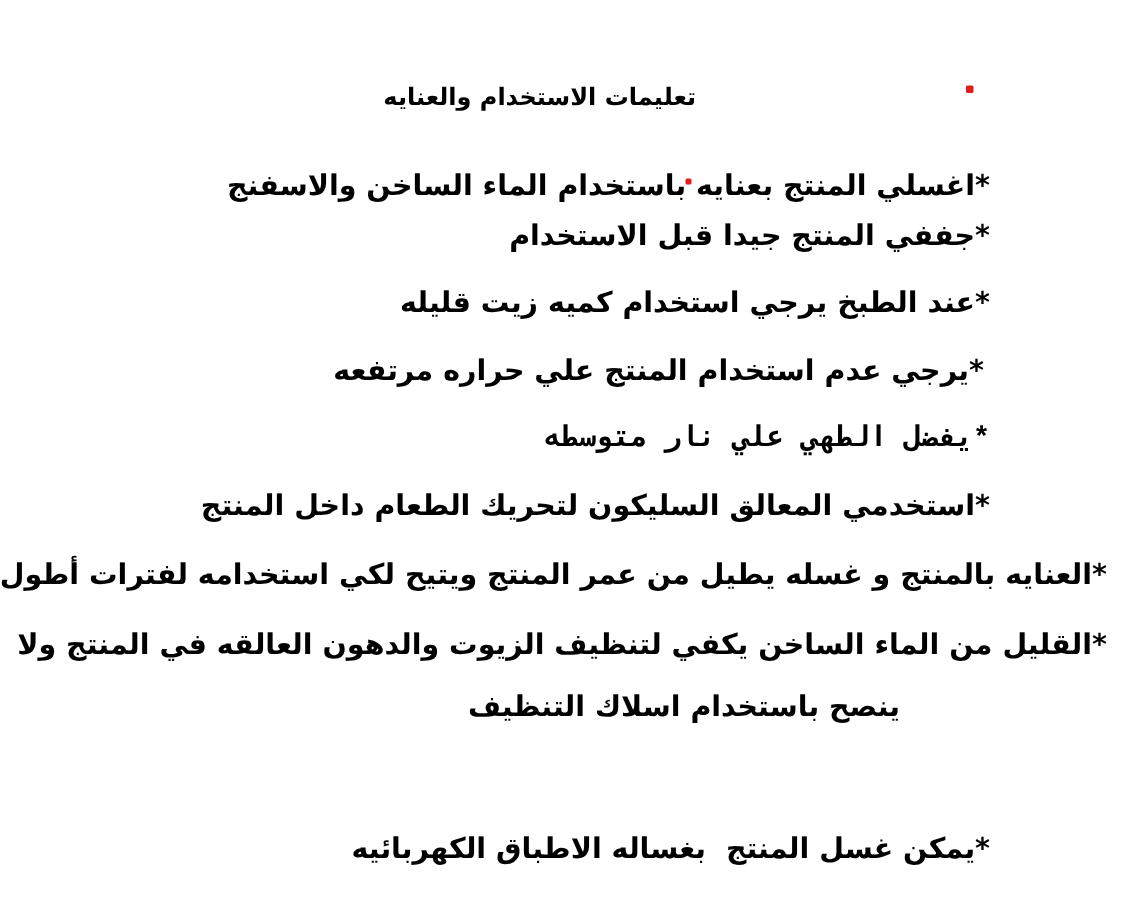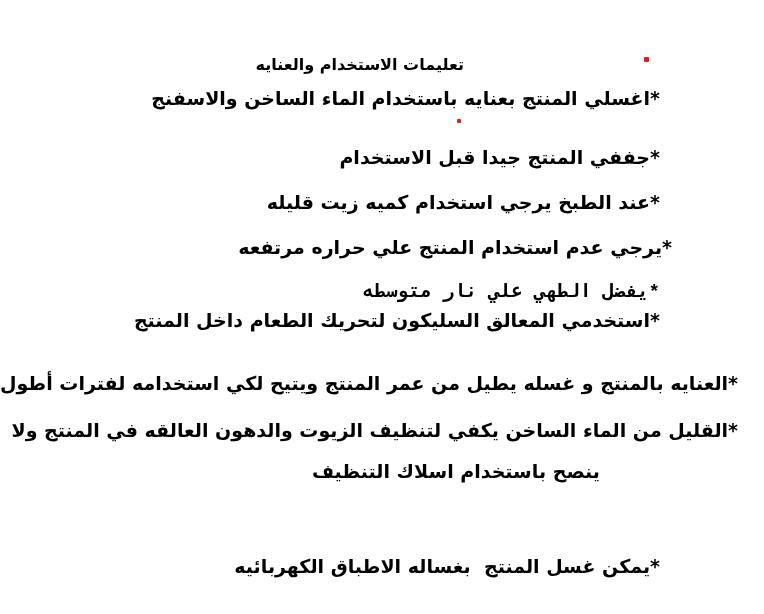--- a/index.html
+++ b/index.html
@@ -28,26 +28,26 @@
     color: #000000;
   }
   .line {
     position: absolute;
     font-size: 19px;
     font-weight: 700;
     white-space: pre; 
     color: #000000;
     line-height: 24px;
   }
-  .l1  { top: 86px;  right: 104px; }
+  .l1  { top: 112px;  right: 104px; }
   .l2  { top: 145px; right: 104px; }
   .l3  { top: 190px; right: 104px; }
-  .l4  { top: 235px; right: 92px; }
+  .l4  { top: 235px; right: 108px; }
   .l5  { top: 280px; right: 104px; font-family: Liberation Mono, monospace; }
-  .l6  { top: 308px; right: 104px; }
+  .l6  { top: 325px; right: 104px; }
   .l7  { top: 371px; right: 26px;  }
   .l8  { top: 418px; right: 26px;  }
   .l9  { top: 459px; right: 164px; }
   .l10 { top: 509px; right: 104px; }
   .l11 { top: 554px; right: 104px; }
   .red-dot {
     position: absolute;
     background: #e21d1d;
     border-radius: 1px;
   }

